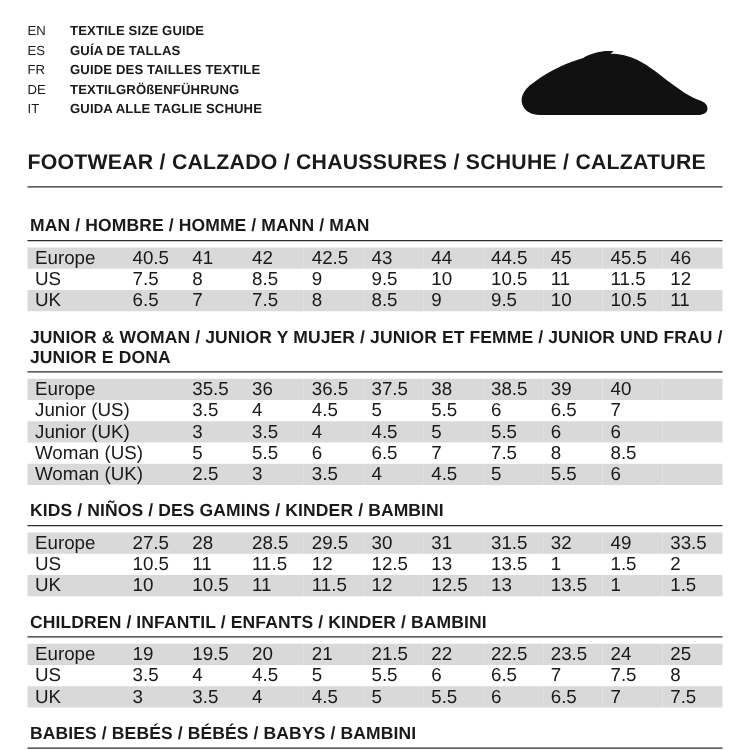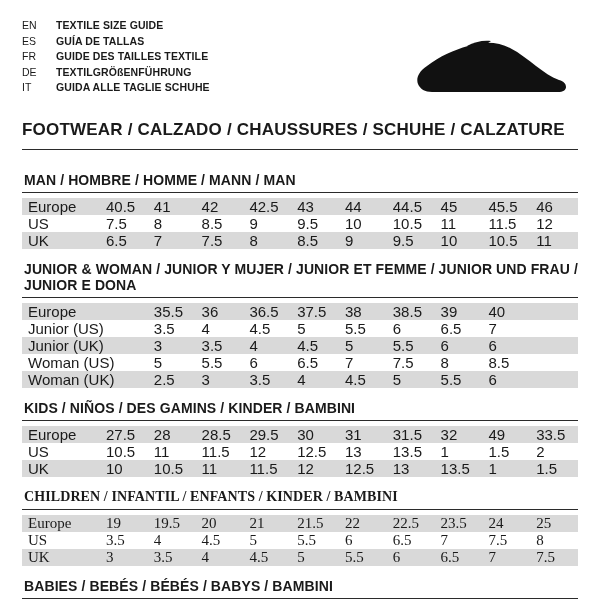--- a/index.html
+++ b/index.html
@@ -304,21 +304,21 @@
         <td>12.5</td>
         <td>13</td>
         <td>13.5</td>
         <td>1</td>
         <td>1.5</td>
       </tr>
     </tbody>
       </table>
   </div>
 
-  <div class="group" style="margin-top:12px;font-family:Liberation Serif, serif;">
+  <div class="group" style="margin-top:12px;">
     <div class="group-title">CHILDREN / INFANTIL / ENFANTS / KINDER / BAMBINI</div>
     <hr class="divider">
     <table class="size">
       <tbody>
           <tr class="shaded">
         <td class="label">Europe</td>
         <td>19</td>
         <td>19.5</td>
         <td>20</td>
         <td>21</td>

